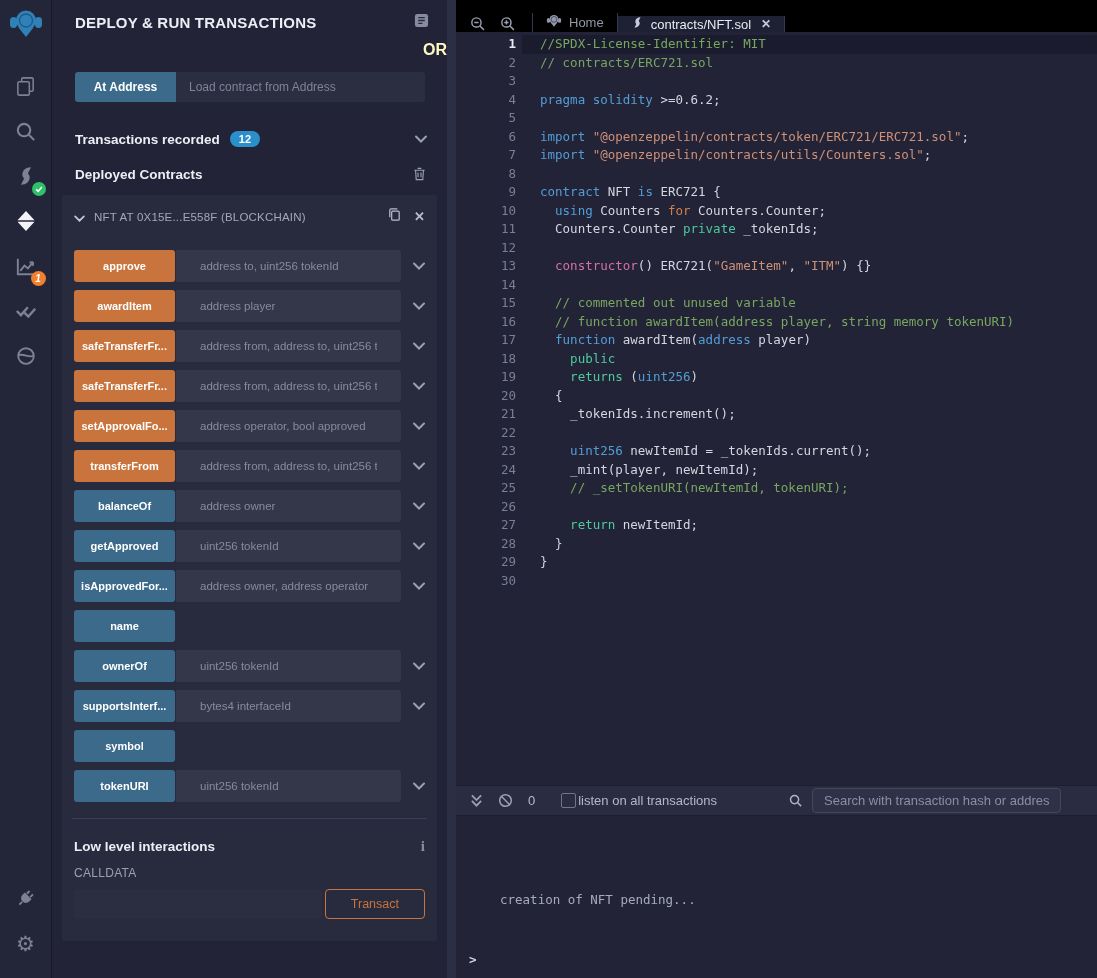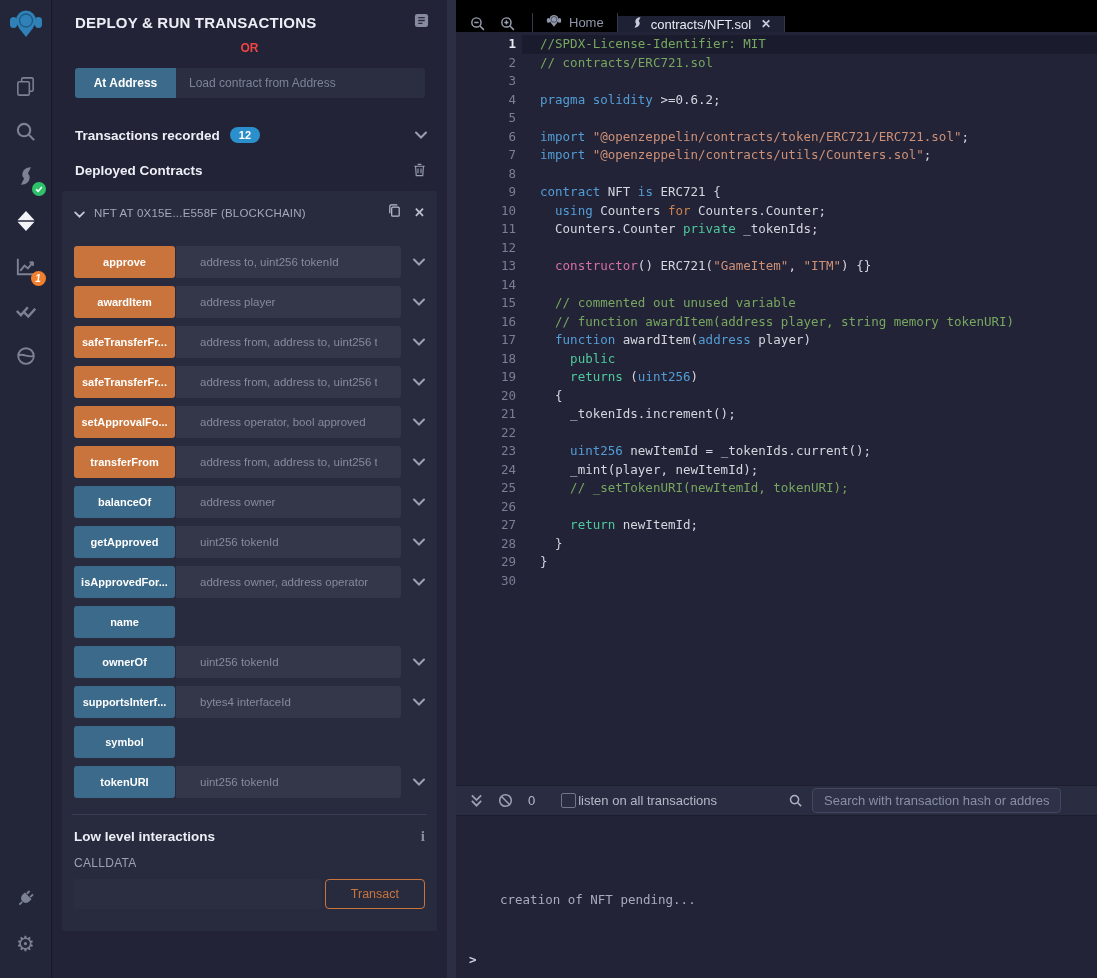--- a/index.html
+++ b/index.html
@@ -14,21 +14,21 @@
   .rail-badge{position:absolute;right:-1px;bottom:-2px;width:14px;height:14px;border-radius:50%;display:flex;align-items:center;justify-content:center;font-size:9px;color:#fff;}
   .badge-green{background:#2ec16a;}
   .badge-orange{background:#f07f2e;font-style:italic;font-weight:700;width:15px;height:15px;font-size:10px;}
   .rail-spacer{flex:1;}
   .gear-glyph{font-size:21px;line-height:1;}
 
   
   .panel{flex:0 0 395px;background:#222336;display:flex;flex-direction:column;overflow:hidden;}
   .panel-header{display:flex;justify-content:space-between;align-items:center;padding:13px 18px 0 23px;}
   .panel-title{font-size:15px;font-weight:700;color:#eceef5;letter-spacing:.2px;}
-  .or{text-align:center;color:#ef4444;font-size:12px;margin-top:9px;font-weight:600;}
+  .or{text-align:right;color:#fef9c3;font-size:16px;margin-top:9px;font-weight:600;}
   .at-row{display:flex;margin:13px 22px 0 23px;height:30px;}
   .at-btn{width:101px;background:#3c6a8a;color:#fff;font-size:12px;font-weight:700;border:none;border-radius:3px 0 0 3px;cursor:pointer;font-family:inherit;}
   .at-input{flex:1;background:#2b2e41;border:none;border-radius:0 3px 3px 0;color:#cfd3df;padding:0 13px;font-size:12px;min-width:0;outline:none;}
   .at-input::placeholder{color:#7e8396;}
   .tx-row{display:flex;align-items:center;margin:29px 20px 0 23px;}
   .sec-label{font-size:13.5px;font-weight:700;color:#eceef5;}
   .tx-badge{background:#2b8fcb;color:#fff;font-size:11px;font-weight:700;padding:2px 9px;border-radius:9px;margin-left:10px;}
   .row-right{margin-left:auto;color:#9aa0b2;display:flex;align-items:center;cursor:pointer;}
   .dc-row{display:flex;align-items:center;margin:19px 20px 0 23px;}
   .card{background:#282b3e;margin:13px 10px 0 10px;border-radius:2px;padding:0 12px 22px 12px;}
@@ -38,21 +38,21 @@
   .x-glyph{font-size:13px;font-weight:700;cursor:pointer;}
   .fn-list{padding-top:24px;display:flex;flex-direction:column;gap:8px;}
   .fn-row{display:flex;align-items:center;height:32px;}
   .fn-btn{flex:0 0 101px;width:101px;height:32px;border:none;border-radius:3px;color:#fff;font-weight:700;font-size:11px;cursor:pointer;overflow:hidden;white-space:nowrap;padding:0 5px;font-family:inherit;}
   .fn-btn.write{background:#c8743c;}
   .fn-btn.read{background:#3c6a8a;}
   .fn-input{flex:1;height:32px;margin-left:1px;background:#343749;border:none;color:#cfd3df;padding:0 24px;font-size:11.5px;border-radius:0 3px 3px 0;min-width:0;outline:none;font-family:inherit;}
   .fn-input::placeholder{color:#858a9d;}
   .fn-chevron{flex:0 0 24px;display:flex;justify-content:flex-end;color:#9aa0b2;cursor:pointer;}
   .divider{border:none;border-top:1px solid #3b3e54;margin:16px -2px 0 -2px;}
-  .ll-head{display:flex;align-items:flex-end;margin-top:14px;}
+  .ll-head{display:flex;align-items:flex-end;margin-top:20px;}
   .ll-info{margin-left:auto;color:#8a8ea0;font-family:"Liberation Serif",serif;font-weight:700;font-size:15px;line-height:1;}
   .calldata-label{color:#9aa0b2;font-size:12px;margin-top:12px;letter-spacing:.3px;}
   .cd-row{display:flex;margin-top:9px;align-items:flex-end;}
   .cd-input{flex:1;height:30px;background:#2b2e41;border:none;border-radius:3px;min-width:0;outline:none;color:#cfd3df;}
   .transact-btn{height:30px;margin-left:3px;padding:0 25px;background:transparent;border:1px solid #c8743c;color:#c8743c;border-radius:4px;font-size:12.5px;cursor:pointer;font-family:inherit;}
 
   
   .strip{flex:0 0 9px;background:#2c2f44;cursor:col-resize;}
 
   

